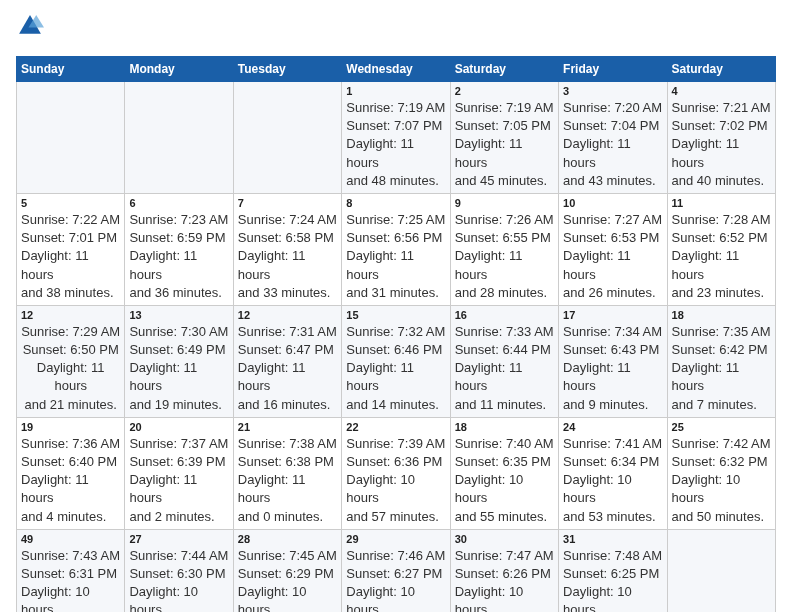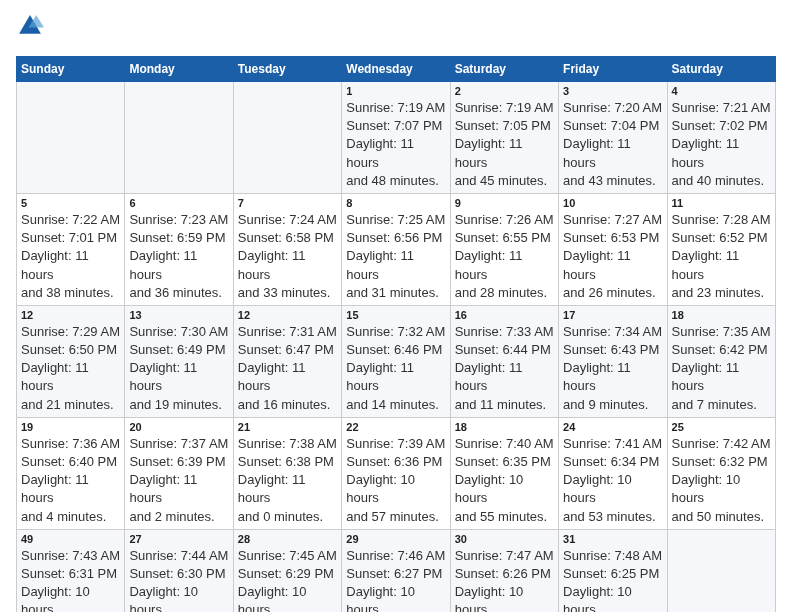--- a/index.html
+++ b/index.html
@@ -215,21 +215,21 @@
             <span class="day-number">11</span>
             <div class="day-info" style="white-space: pre-line;">Sunrise: 7:28 AM
 Sunset: 6:52 PM
 Daylight: 11 hours
 and 23 minutes.</div>
           </td>
         </tr>
         <tr>
           <td>
             <span class="day-number">12</span>
-            <div class="day-info" style="white-space: pre-line;">Sunrise: 7:29 AM
+            <div class="day-info" style="white-space: pre-line; text-align: center;">Sunrise: 7:29 AM
 Sunset: 6:50 PM
 Daylight: 11 hours
 and 21 minutes.</div>
           </td>
           <td>
             <span class="day-number">13</span>
             <div class="day-info" style="white-space: pre-line;">Sunrise: 7:30 AM
 Sunset: 6:49 PM
 Daylight: 11 hours
 and 19 minutes.</div>

